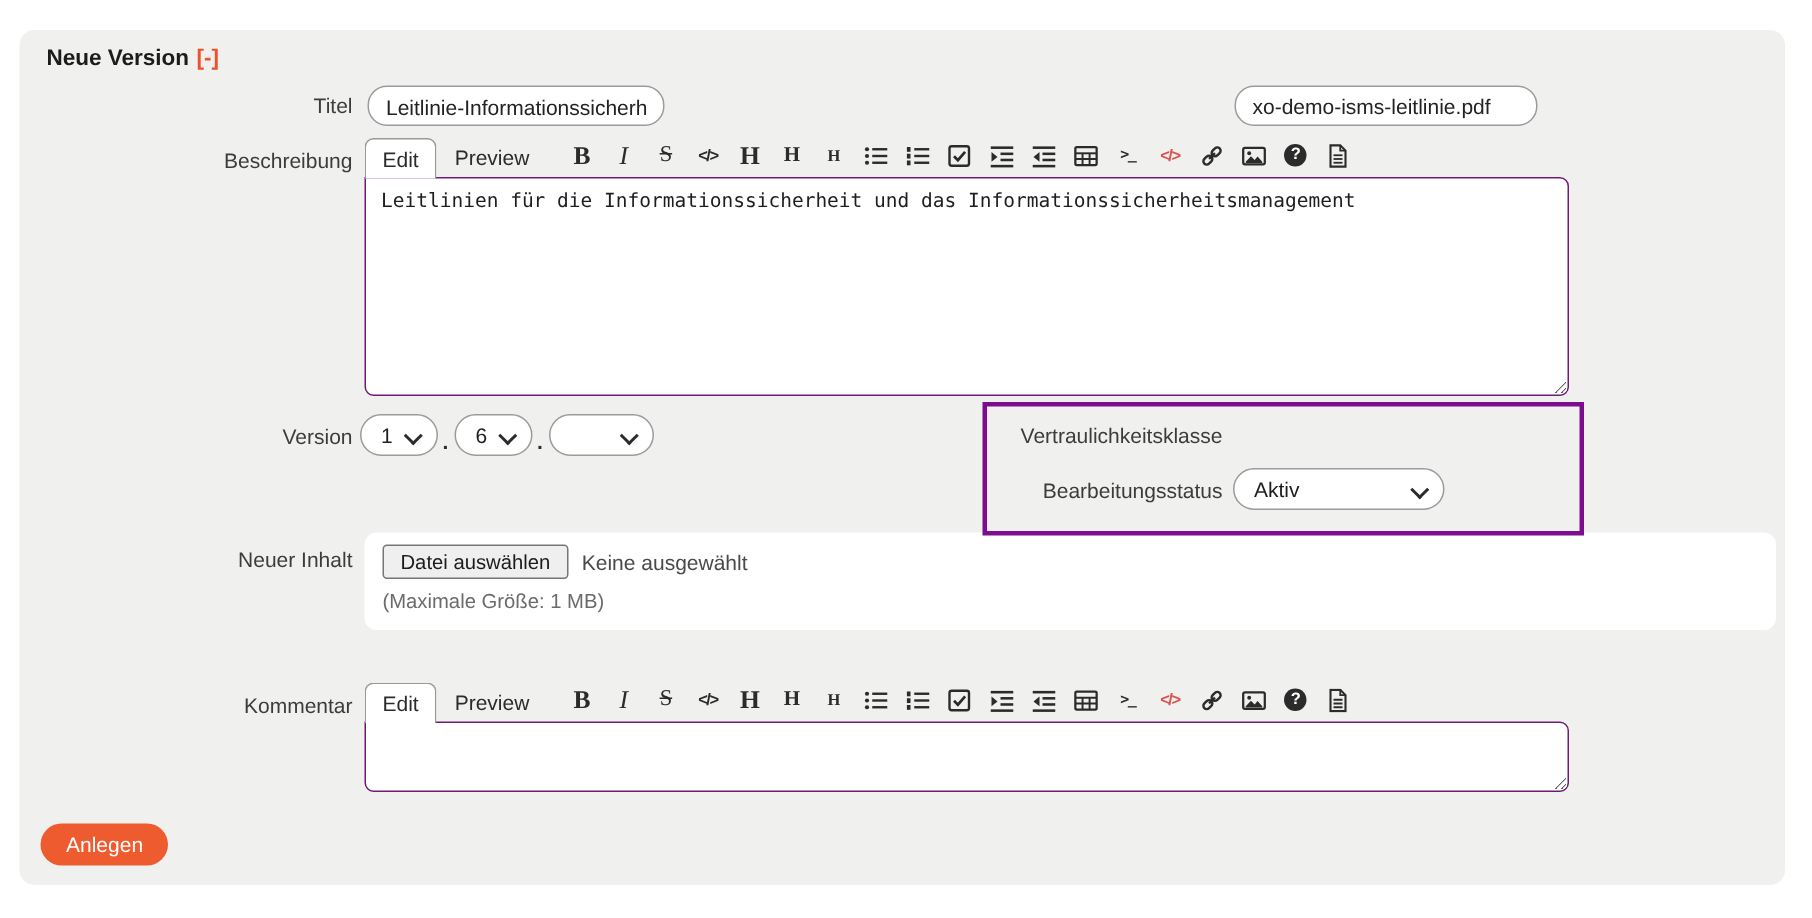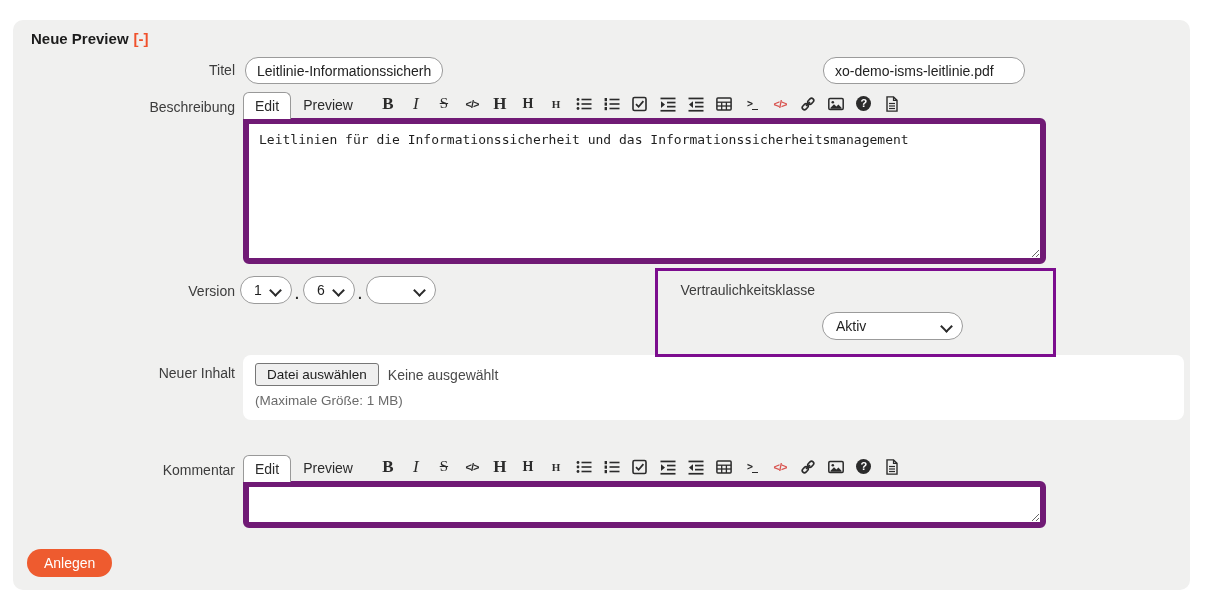--- a/index.html
+++ b/index.html
@@ -31,21 +31,21 @@
   .g-italic{font-family:"Liberation Serif",serif;font-style:italic;font-size:17px;}
   .g-strike{font-family:"Liberation Serif",serif;font-size:15px;text-decoration:line-through;}
   .g-code{font-size:11px;font-weight:700;letter-spacing:-1px;}
   .g-h1{font-family:"Liberation Serif",serif;font-size:17px;font-weight:600;}
   .g-h2{font-family:"Liberation Serif",serif;font-size:14px;font-weight:600;}
   .g-h3{font-family:"Liberation Serif",serif;font-size:11px;font-weight:600;}
   .g-term{font-family:"DejaVu Sans Mono",monospace;font-size:10px;font-weight:700;letter-spacing:-1px;}
   .g-red{color:#d9534f;}
   .help-circle{width:15px;height:15px;border-radius:50%;background:#2b2b2b;color:#fff;
                font-size:11px;font-weight:700;line-height:15px;text-align:center;}
-  .md-textarea{position:absolute;left:230px;width:803px;background:#fff;border:6px solid #701a75;
+  .md-textarea{position:absolute;left:230px;width:803px;background:#fff;border:1px solid #701a75;
                border-radius:0 6px 6px 6px;box-sizing:border-box;font-family:"DejaVu Sans Mono",monospace;
                font-size:13px;color:#1e1e1e;padding:8px 10px;resize:both;z-index:1;outline:none;}
   .dot{position:absolute;font-size:14px;font-weight:700;color:#2b2b2b;}
   .hl-box{position:absolute;left:642px;top:248px;width:395px;height:83px;
           border:3px solid #7c0d8e;pointer-events:none;z-index:3;}
   .white-card{position:absolute;left:230px;top:335px;width:941px;height:65px;background:#fff;
               border-radius:8px;box-sizing:border-box;padding:8px 12px;}
   .file-row{display:flex;align-items:center;}
   .file-btn{background:#efefef;border:1px solid #767676;border-radius:3px;padding:3px 11px;
             font-size:13.5px;color:#1c1c1c;cursor:pointer;font-family:"Liberation Sans",sans-serif;}
@@ -54,21 +54,21 @@
   .submit-btn{position:absolute;left:14px;top:529px;height:28px;background:#ee5b2f;color:#fff;
               border:none;border-radius:15px;padding:0 17px;font-size:14px;cursor:pointer;
               font-family:"Liberation Sans",sans-serif;}
 </style>
 </head>
 <body>
 
 <div class="panel">
 
   <div class="heading">
-    <span>Neue Preview</span><span class="collapse">[-]</span>
+    <span>Neue Version</span><span class="collapse">[-]</span>
   </div>
 
   <div class="lbl" style="top:42px;">Titel</div>
   <input class="pill-input" style="left: 232px; top: 37px; width: 198px;" value="Leitlinie-Informationssicherhe">
   <input class="pill-input" style="left: 810px; top: 37px; width: 202px;" value="xo-demo-isms-leitlinie.pdf">
 
   <div class="lbl" style="top:79px;">Beschreibung</div>
   <div class="editor-bar" style="top:72px;">
     <div class="tab-edit">Edit</div>
     <div class="tab-preview">Preview</div>
@@ -178,20 +178,21 @@
     <span class="chev"></span>
   </div>
   <div class="dot" style="left:345px;top:266px;">.</div>
   <div class="pill-select" style="left:353px;top:256px;width:70px;">
     <span></span>
     <span class="chev"></span>
   </div>
 
   <div class="hl-box"></div>
   <div class="lbl" style="left:580px;top:262px;">Vertraulichkeitsklasse</div>
+  <div class="lbl" style="left:580px;top:299px;">Bearbeitungsstatus</div>
   <div class="pill-select" style="left:809px;top:292px;width:141px;">
     <span>Aktiv</span>
     <span class="chev"></span>
   </div>
 
   <div class="lbl" style="top:345px;">Neuer Inhalt</div>
   <div class="white-card">
     <div class="file-row">
       <button class="file-btn">Datei auswählen</button>
       <span class="file-status">Keine ausgewählt</span>

